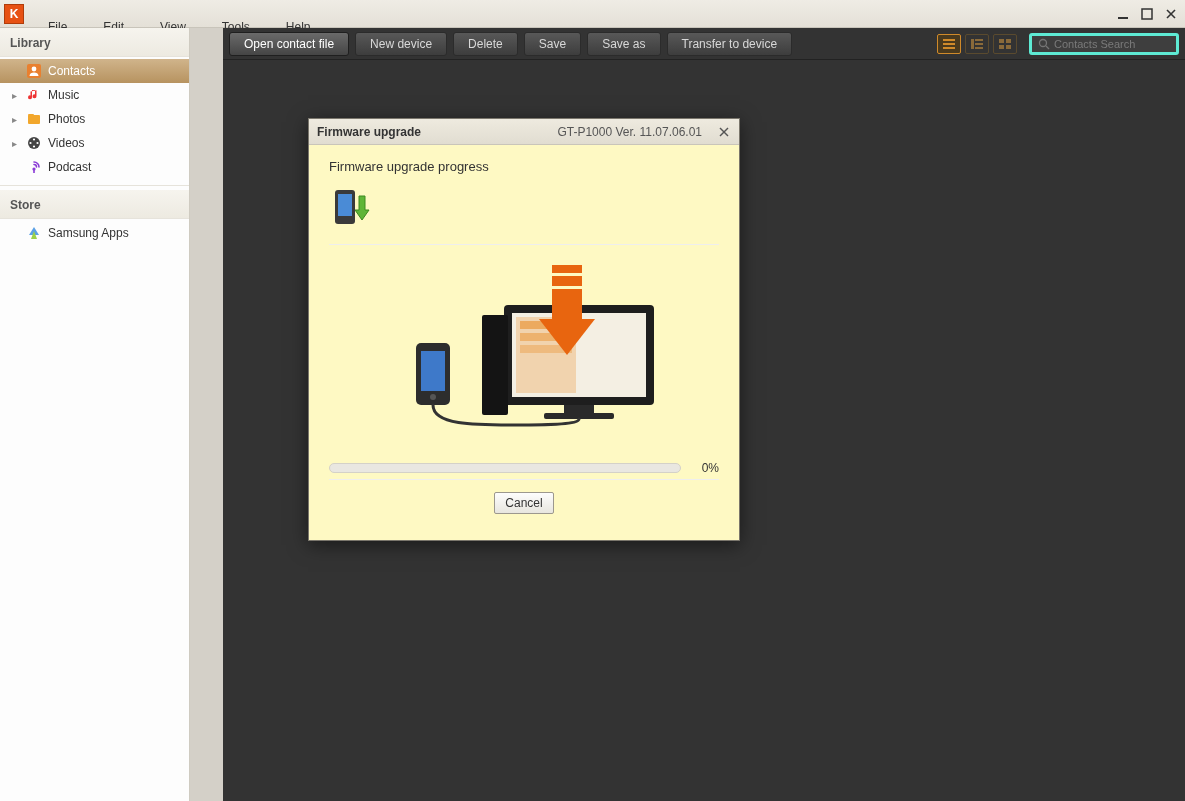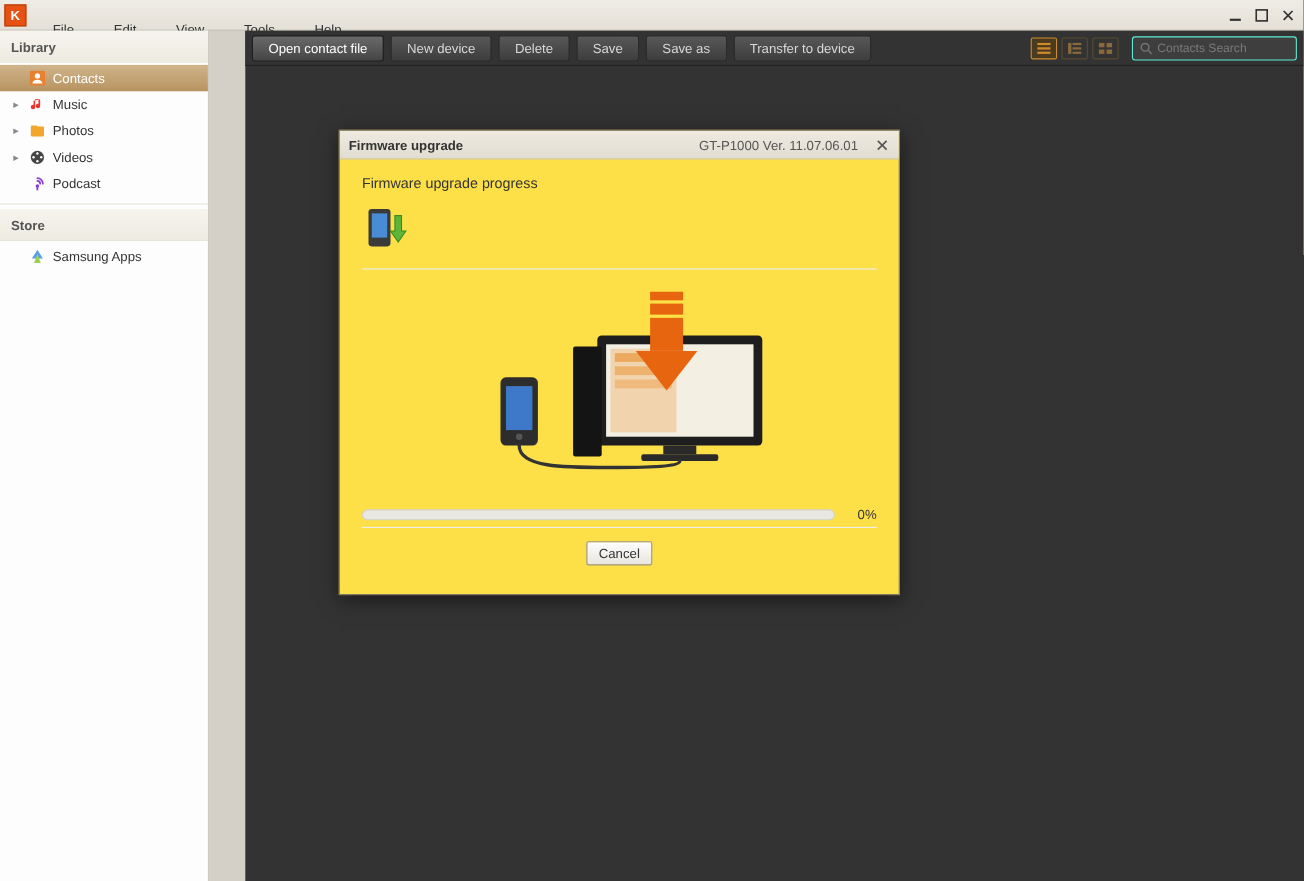--- a/index.html
+++ b/index.html
@@ -29,25 +29,25 @@
 
 
 .content { flex: 1; background: #333333; display: flex; flex-direction: column; }
 .toolbar { height: 32px; background: #333; border-bottom: 1px solid #222; display: flex; align-items: center; padding: 12px 6px; gap: 6px; }
 .tbtn { height: 24px; padding: 0 14px; background: linear-gradient(#585858,#3d3d3d); border: 1px solid #2b2b2b; border-radius: 3px; color: #d8d8d8; font-size: 12px; display: flex; align-items: center; }
 .tbtn.primary { background: linear-gradient(#6a6a6a,#454545); border-color:#1f1f1f; color:#fff; }
 .view-toggles { margin-left: auto; display: flex; gap: 4px; }
 .vt { width: 24px; height: 20px; border: 1px solid #5a4a2e; border-radius: 2px; display:flex; align-items:center; justify-content:center; }
 .vt svg { display:block; }
 .vt.active { border-color:#d08a2a; background:#4a3a1e; }
-.searchbox { width: 150px; height: 22px; margin-left: 6px; background: #3e3e3e; border: 1px solid #5eead4; border-radius: 3px; color: #7a7a7a; font-size: 11px; display: flex; align-items: center; padding: 0 6px; gap: 4px; }
+.searchbox { width: 150px; height: 22px; margin-left: 6px; background: #3e3e3e; border: 3px solid #5eead4; border-radius: 3px; color: #7a7a7a; font-size: 11px; display: flex; align-items: center; padding: 0 6px; gap: 4px; }
 .searchbox svg { opacity:.6; }
 
 
-.modal { position: absolute; left: 308px; top: 118px; width: 510px; background: #fde047; border: 1px solid #7a766c; box-shadow: 0 4px 18px rgba(0,0,0,.5); }
+.modal { position: absolute; left: 308px; top: 118px; width: 432px; background: #fef9c3; border: 1px solid #7a766c; box-shadow: 0 4px 18px rgba(0,0,0,.5); }
 .modal-title { height: 26px; background: linear-gradient(#eeeadf,#e1ddd1); border-bottom: 1px solid #c9c5ba; display: flex; align-items: center; padding: 0 8px; font-size: 12px; color: #333; }
 .modal-title .spacer { flex: 1; }
 .modal-title .ver { color: #555; margin-right: 15px; }
 .modal-close { width: 14px; height: 14px; display:flex; align-items:center; justify-content:center; color:#555; }
 .modal-body { padding: 14px 20px 10px 20px; font-size: 12px; color: #333; }
 .modal-sub { font-size: 13px; margin-bottom: 12px; }
 .dl-row { display: flex; gap: 14px; align-items: flex-start; padding-bottom: 14px; border-bottom: 1px solid #eee; }
 .dl-ic { width: 44px; height: 44px; position: relative; }
 .dl-text { line-height: 1.45; }
 .illus { height: 200px; display:flex; align-items:flex-end; justify-content:center; position:relative; margin-top:10px; }

